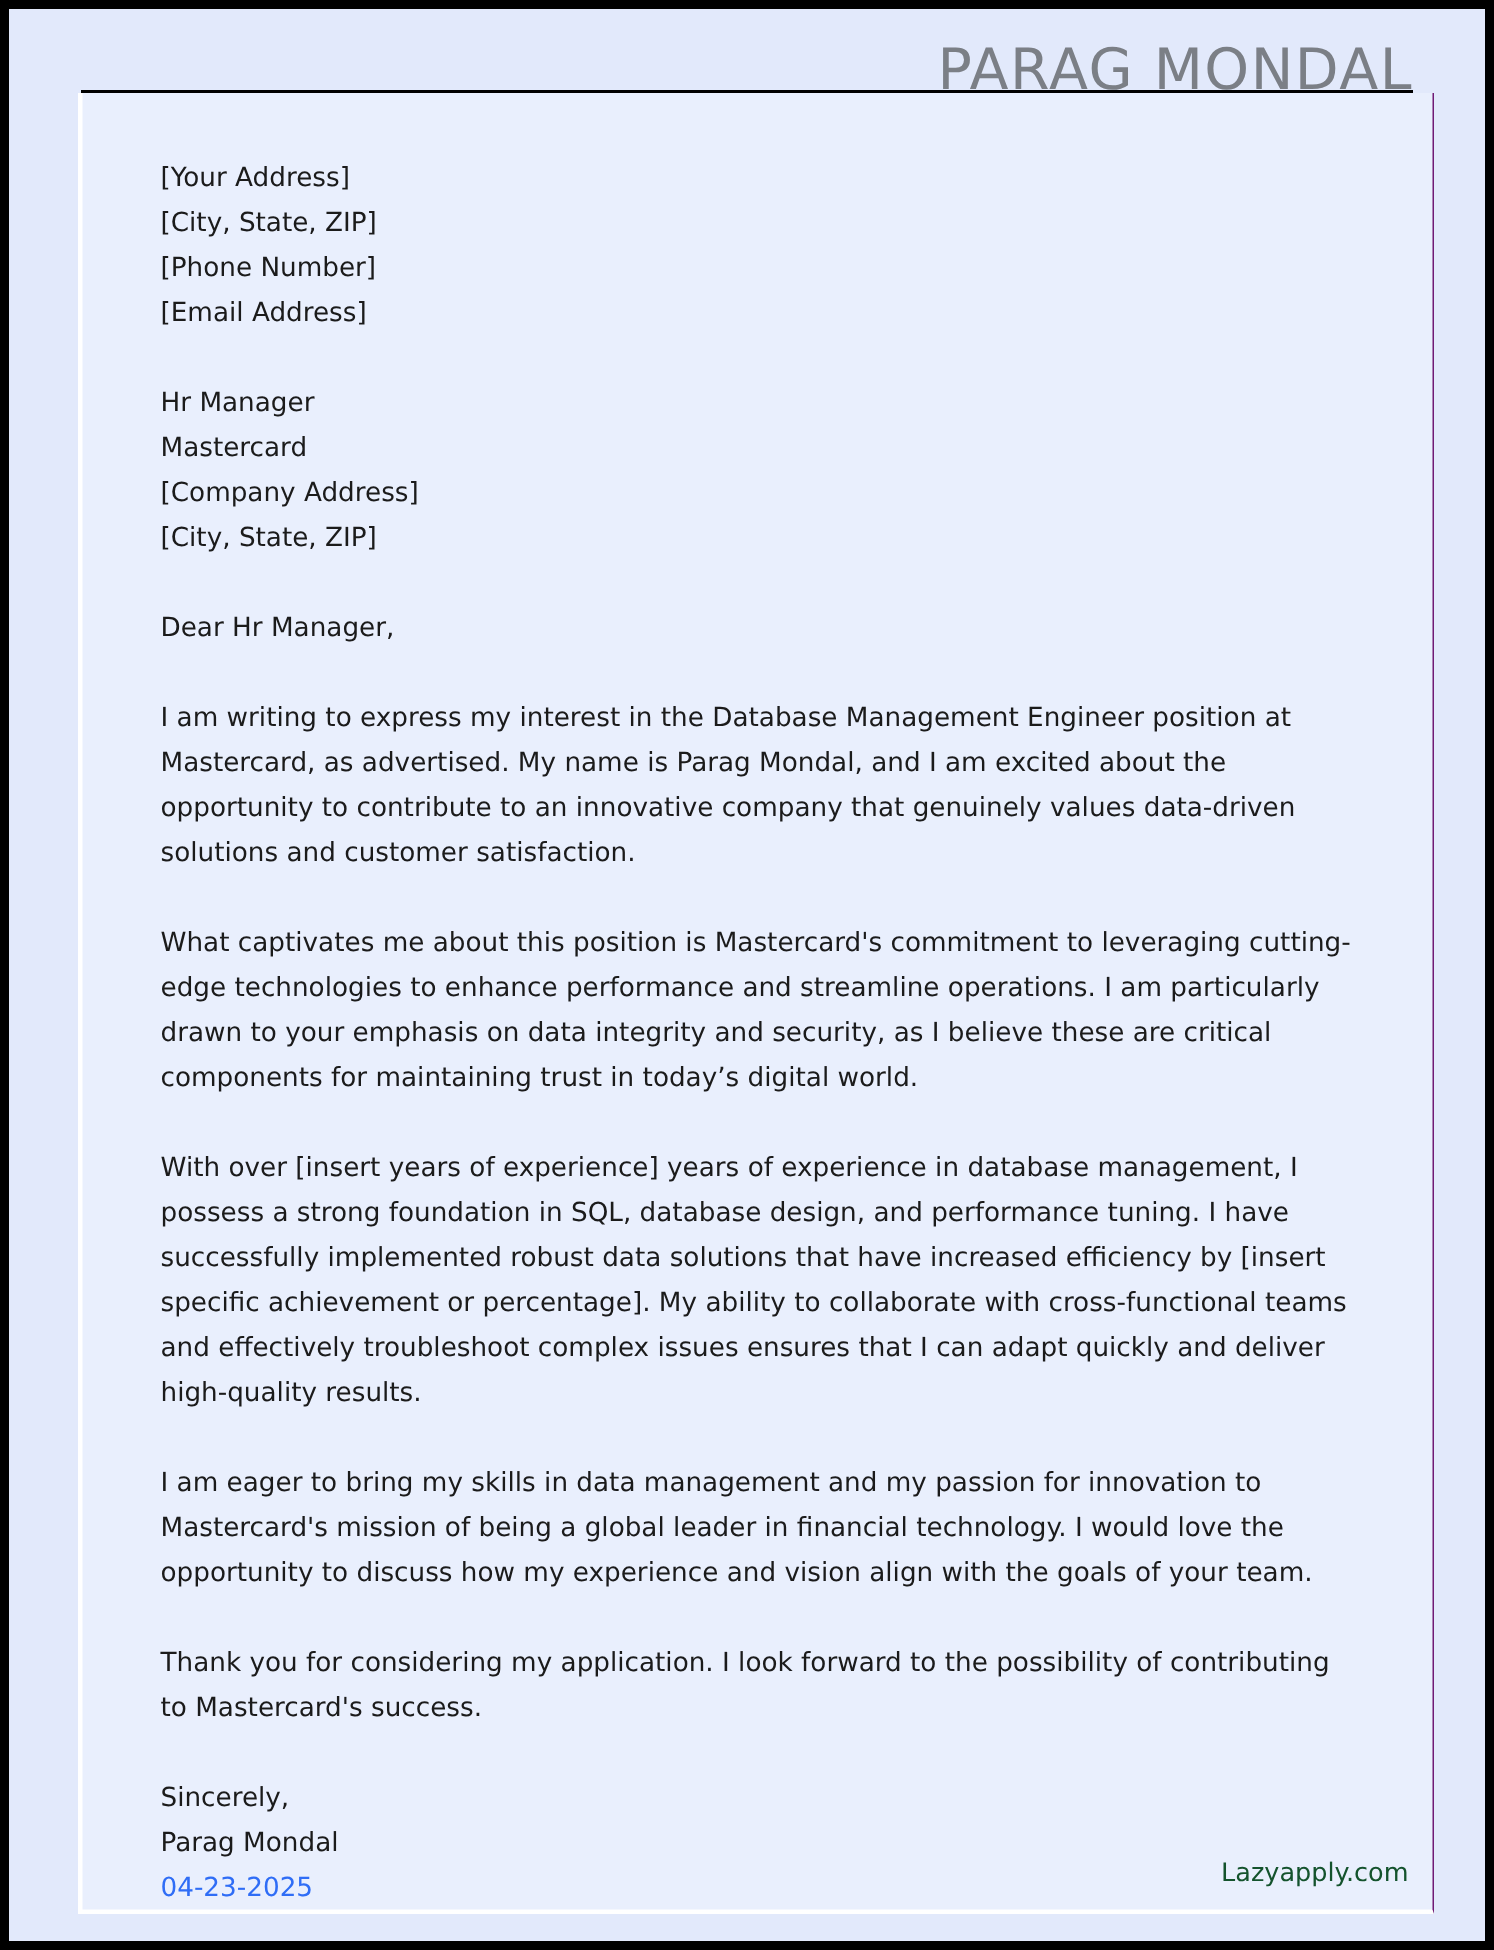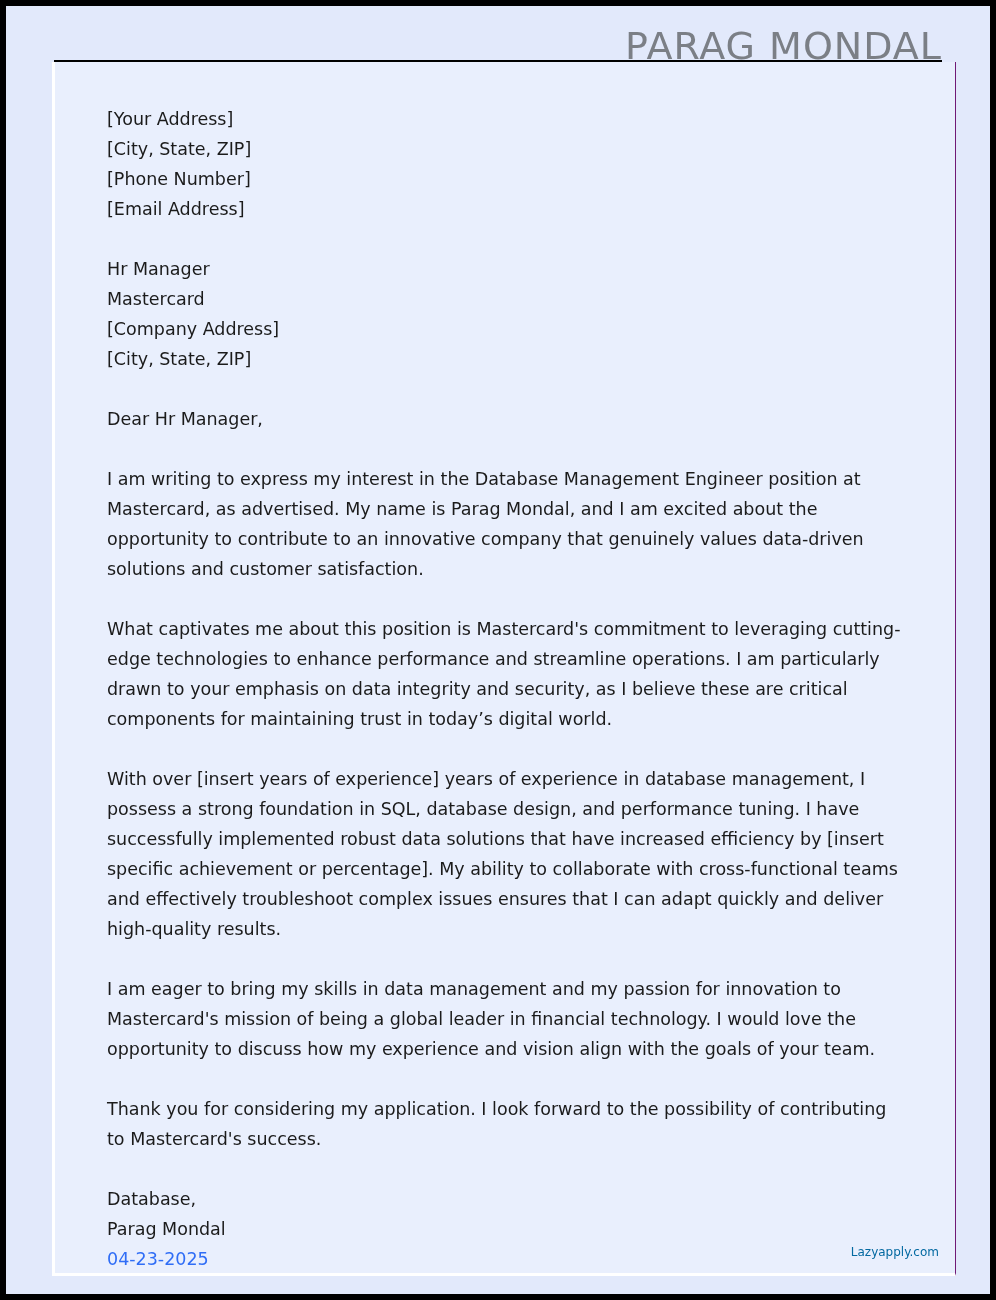--- a/index.html
+++ b/index.html
@@ -84,22 +84,22 @@
     margin: 0;
   }
   .date-line {
     color: #2f6df6;
     margin-top: 0;
   }
   .footer-brand {
     position: absolute;
     right: 16px;
     bottom: 14px;
-    font-size: 12px;
-    color: #0369a1;
+    font-size: 17px;
+    color: #14532d;
   }
 </style>
 </head>
 <body>
 
 <div class="page">
 
   <div class="header">
     <div class="header-name">PARAG MONDAL</div>
     <div class="header-rule"></div>
@@ -125,21 +125,21 @@
 
       <p>Dear Hr Manager,</p>
 
       <p>I am writing to express my interest in the Database Management Engineer position at Mastercard, as advertised. My name is Parag Mondal, and I am excited about the opportunity to contribute to an innovative company that genuinely values data-driven solutions and customer satisfaction.</p>
       <p>What captivates me about this position is Mastercard's commitment to leveraging cutting-edge technologies to enhance performance and streamline operations. I am particularly drawn to your emphasis on data integrity and security, as I believe these are critical components for maintaining trust in today’s digital world.</p>
       <p>With over [insert years of experience] years of experience in database management, I possess a strong foundation in SQL, database design, and performance tuning. I have successfully implemented robust data solutions that have increased efficiency by [insert specific achievement or percentage]. My ability to collaborate with cross-functional teams and effectively troubleshoot complex issues ensures that I can adapt quickly and deliver high-quality results.</p>
       <p>I am eager to bring my skills in data management and my passion for innovation to Mastercard's mission of being a global leader in financial technology. I would love the opportunity to discuss how my experience and vision align with the goals of your team.</p>
       <p>Thank you for considering my application. I look forward to the possibility of contributing to Mastercard's success.</p>
 
       <div class="sign-block">
-        <div class="line">Database,</div>
+        <div class="line">Sincerely,</div>
         <div class="line">Parag Mondal</div>
         <div class="line date-line">04-23-2025</div>
       </div>
 
     </div>
 
     <div class="footer-brand">Lazyapply.com</div>
 
   </div>
 </div>

